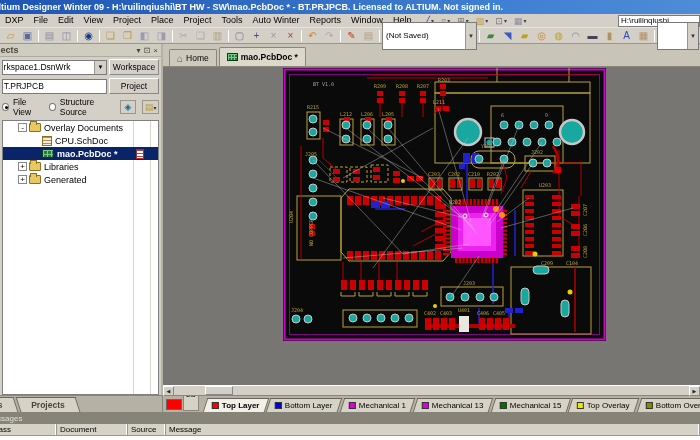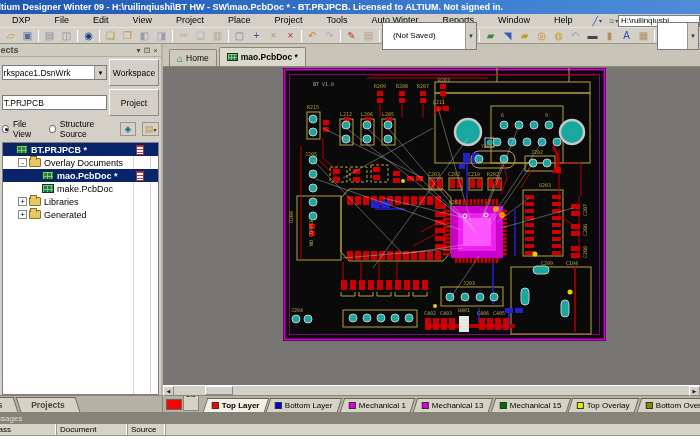--- a/index.html
+++ b/index.html
@@ -5,46 +5,46 @@
   html,body{margin:0;padding:0;background:#555;}
   *{box-sizing:border-box;}
   #app{position:relative;width:700px;height:440px;overflow:hidden;background:#d4d0c8;
        font-family:"Liberation Sans",sans-serif;font-size:9px;color:#000;}
   
   #titlebar{height:14px;background:linear-gradient(90deg,#1f55b4,#3f7fd2 70%,#4e8cd8);
     color:#fff;font-weight:bold;font-size:9px;line-height:14px;white-space:nowrap;overflow:hidden;}
   #titlebar span{display:inline-block;margin-left:-8px;}
   
   #menubar{height:14px;display:flex;align-items:center;background:#d4d0c8;border-bottom:1px solid #e8e4dc;position:relative;}
-  .menu-item{padding:0 12px;height:13px;line-height:13px;white-space:nowrap;}
+  .menu-item{padding:0 5px;height:13px;line-height:13px;white-space:nowrap;}
   .mtool{display:flex;align-items:center;margin-left:6px;}
   .mtool-btn{display:flex;align-items:center;height:13px;padding:0 2px;margin-right:3px;}
   .mtool-btn .g{font-size:9px;line-height:12px;}
   .mtool-btn .car{font-size:6px;color:#444;margin-left:1px;}
   #path-combo{position:absolute;right:0;top:1px;width:82px;height:12px;background:#fff;
     border:1px solid #7a7a7a;font-size:8px;line-height:10px;padding-left:2px;white-space:nowrap;overflow:hidden;}
   
   #toolbar{height:16px;display:flex;align-items:center;background:#d4d0c8;border-bottom:1px solid #9a968a;padding-left:2px;}
   .tb-btn{width:17px;height:14px;display:flex;align-items:center;justify-content:center;font-size:10px;}
   .tb-sep{width:1px;height:12px;background:#9a968a;border-right:1px solid #fff;margin:0 2px;}
-  .combo{height:28px;background:#fff;border:1px solid #7a7a7a;display:flex;align-items:center;font-size:8px;position:relative;padding-left:10px;white-space:nowrap;overflow:hidden;}
+  .combo{height:28px;background:#fff;border:1px solid #7a7a7a;display:flex;align-items:center;font-size:8px;position:relative;padding-left:3px;white-space:nowrap;overflow:hidden;}
   .combo .arrow{position:absolute;right:0;top:0;width:11px;height:100%;background:#d4d0c8;border-left:1px solid #9a968a;
     display:flex;align-items:center;justify-content:center;font-size:6px;color:#333;}
   
   #main{display:flex;height:351px;}
   
   #left-panel{width:163px;background:#d4d0c8;border-right:2px solid #b5b1a5;display:flex;flex-direction:column;}
   #panel-caption{height:13px;background:#cfccc0;display:flex;align-items:center;border-bottom:1px solid #b0ac9f;}
   #panel-caption .cap-text{font-weight:bold;color:#4a463a;margin-left:-17px;white-space:nowrap;}
   #panel-caption .cap-btns{margin-left:auto;display:flex;gap:3px;padding-right:3px;color:#4a463a;font-size:8px;}
   .prow{display:flex;align-items:center;padding:2px 2px 1px 2px;gap:2px;}
   .field{height:15px;background:#fff;border:1px solid #7a7a7a;flex:1;font-size:8.5px;display:flex;align-items:center;overflow:hidden;position:relative;white-space:nowrap;}
   .field .txt{margin-left:-14px;padding-left:2px;}
   .field .arrow{position:absolute;right:0;top:0;width:12px;height:100%;background:#d4d0c8;border-left:1px solid #9a968a;display:flex;align-items:center;justify-content:center;font-size:6px;}
-  .pbtn{width:50px;height:27px;background:#d4d0c8;border:1px solid #888;border-top-color:#fff;border-left-color:#fff;
+  .pbtn{width:50px;height:16px;background:#d4d0c8;border:1px solid #888;border-top-color:#fff;border-left-color:#fff;
     font-size:8.5px;display:flex;align-items:center;justify-content:center;}
   .radio-row{display:flex;align-items:center;gap:4px;padding:2px 2px;}
   .radio{width:8px;height:8px;border-radius:50%;border:1px solid #777;background:#fff;position:relative;}
   .radio.sel::after{content:"";position:absolute;left:2px;top:2px;width:3px;height:3px;border-radius:50%;background:#000;}
   .radio-lbl{font-size:8.5px;margin-right:4px;}
   .icon-btn{width:20px;height:14px;border:1px solid #9a968a;background:#d4d0c8;display:flex;align-items:center;justify-content:center;font-size:9px;margin-left:2px;}
   #tree{flex:1;background:#fff;border:1px solid #808080;margin:1px 2px 0 2px;position:relative;overflow:hidden;}
   .tcol{position:absolute;top:0;bottom:0;width:1px;background:#d8d4cc;}
   .trow{height:13px;display:flex;align-items:center;white-space:nowrap;position:relative;font-size:9px;}
   .trow.sel{background:#0a246a;color:#fff;}
@@ -225,46 +225,40 @@
         <span class="radio sel"></span>
         <span class="radio-lbl">File View</span>
         <span class="radio"></span>
         <span class="radio-lbl">Structure Source</span>
         <span class="icon-btn" style="margin-left:auto;color:#1a6a8a">◈</span>
         <span class="icon-btn" style="color:#b89a40">▤<span style="font-size:6px;color:#333">▾</span></span>
       </div>
       <div id="tree">
         <div class="tcol" style="left:130px"></div>
         <div class="tcol" style="left:147px"></div>
-      <div class="trow sel">
-            <span class="sp"></span>
-            <span class="i-pcb"></span>
-            <span style="font-weight: bold;">BT.PRJPCB *</span>
-            <span class="i-page"></span>
-          </div>
           <div class="trow">
             <span class="sp"></span>
             <span class="exp">-</span>
             <span class="i-folder"></span>
             <span>Overlay Documents</span>
           </div>
+          <div class="trow">
+            <span class="sp"></span>
+            <span class="sp"></span>
+            <span class="sp"></span>
+            <span class="i-sch"></span>
+            <span>CPU.SchDoc</span>
+          </div>
           <div class="trow sel">
             <span class="sp"></span>
             <span class="sp"></span>
             <span class="sp"></span>
             <span class="i-pcb"></span>
             <span style="font-weight: bold;">mao.PcbDoc *</span>
             <span class="i-page"></span>
-          </div>
-          <div class="trow">
-            <span class="sp"></span>
-            <span class="sp"></span>
-            <span class="sp"></span>
-            <span class="i-pcb"></span>
-            <span>make.PcbDoc</span>
           </div>
           <div class="trow">
             <span class="sp"></span>
             <span class="exp">+</span>
             <span class="i-folder"></span>
             <span>Libraries</span>
           </div>
           <div class="trow">
             <span class="sp"></span>
             <span class="exp">+</span>
@@ -718,16 +712,19 @@
   <div id="msg-header">
       <div class="mcol" style="width: 57px;">
         <span style="margin-left: -12px;">Class</span>
       </div>
       <div class="mcol" style="width: 71px;">
         <span>Document</span>
       </div>
       <div class="mcol" style="width: 38px;">
         <span>Source</span>
       </div>
+      <div class="mcol" style="width: 534px;">
+        <span>Message</span>
+      </div>
     </div>
   <div id="msg-list"></div>
 
 </div>
 
 </body></html>

